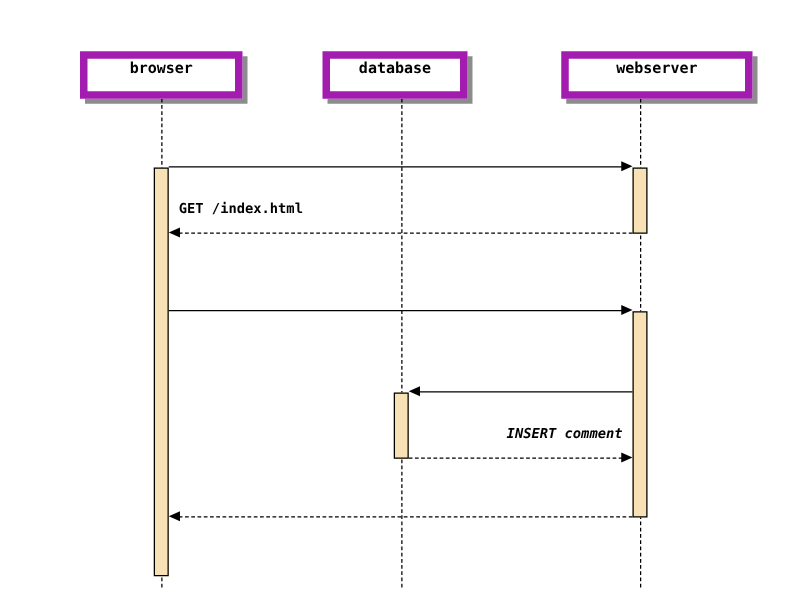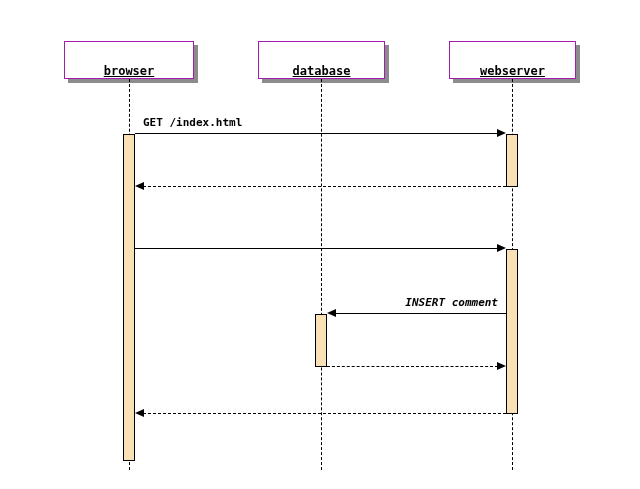--- a/index.html
+++ b/index.html
@@ -13,26 +13,25 @@
     overflow: hidden;
   }
   .lifeline {
     position: absolute;
     width: 0;
     border-left: 1px dashed #000;
   }
   .pbox {
     position: absolute;
     background: #ffffff;
-    border: 1px solid #a21caf;
+    border: 6px solid #a21caf;
     box-shadow: 4px 4px 0 rgba(0,0,0,0.45);
     display: flex;
-    align-items: flex-end;
+    align-items: flex-start;
     justify-content: center;
-    text-decoration: underline;
   }
   .plabel {
     font-weight: bold;
     font-size: 12px;
     color: #000;
     white-space: nowrap;
   }
   .activation {
     position: absolute;
     border: 1px solid #000;
@@ -52,36 +51,37 @@
   }
   .ahead.right { border-left: 9px solid #000; }
   .ahead.left  { border-right: 9px solid #000; }
   .mlabel {
     position: absolute;
     font-weight: bold;
     font-size: 11px;
     color: #000;
     white-space: nowrap;
     line-height: 14px;
+    margin-top: 44px;
   }
 </style>
 </head>
 <body>
 
 <div id="stage" style="background: rgb(255, 255, 255);">
     <div class="lifeline" style="left: 129px; top: 79px; height: 391px;"></div>
     <div class="lifeline" style="left: 321px; top: 79px; height: 391px;"></div>
     <div class="lifeline" style="left: 512px; top: 79px; height: 391px;"></div>
     <div class="pbox" style="left: 64px; top: 41px; width: 130px; height: 38px; background: rgb(255, 255, 255);">
       <div class="plabel">browser</div>
     </div>
-    <div class="pbox" style="left: 258px; top: 41px; width: 127px; height: 38px; background: rgb(255, 255, 255);">
+    <div class="pbox" style="left: 258px; top: 41px; width: 116px; height: 38px; background: rgb(255, 255, 255);">
       <div class="plabel">database</div>
     </div>
-    <div class="pbox" style="left: 449px; top: 41px; width: 127px; height: 38px; background: rgb(255, 255, 255);">
+    <div class="pbox" style="left: 449px; top: 41px; width: 153px; height: 38px; background: rgb(255, 255, 255);">
       <div class="plabel">webserver</div>
     </div>
     <div class="activation" style="left: 123px; top: 134px; width: 12px; height: 327px; background: rgb(247, 225, 181);"></div>
     <div class="activation" style="left: 506px; top: 134px; width: 12px; height: 53px; background: rgb(247, 225, 181);"></div>
     <div class="activation" style="left: 506px; top: 249px; width: 12px; height: 165px; background: rgb(247, 225, 181);"></div>
     <div class="activation" style="left: 315px; top: 314px; width: 12px; height: 53px; background: rgb(247, 225, 181);"></div>
     <div class="mline solid" style="left: 135px; top: 133px; width: 363px;"></div>
     <div class="ahead right" style="left: 497px; top: 129px;"></div>
     <div class="mlabel" style="top: 116px; left: 143px;">GET /index.html</div>
     <div class="mline dashed" style="left: 143px; top: 186px; width: 363px;"></div>

